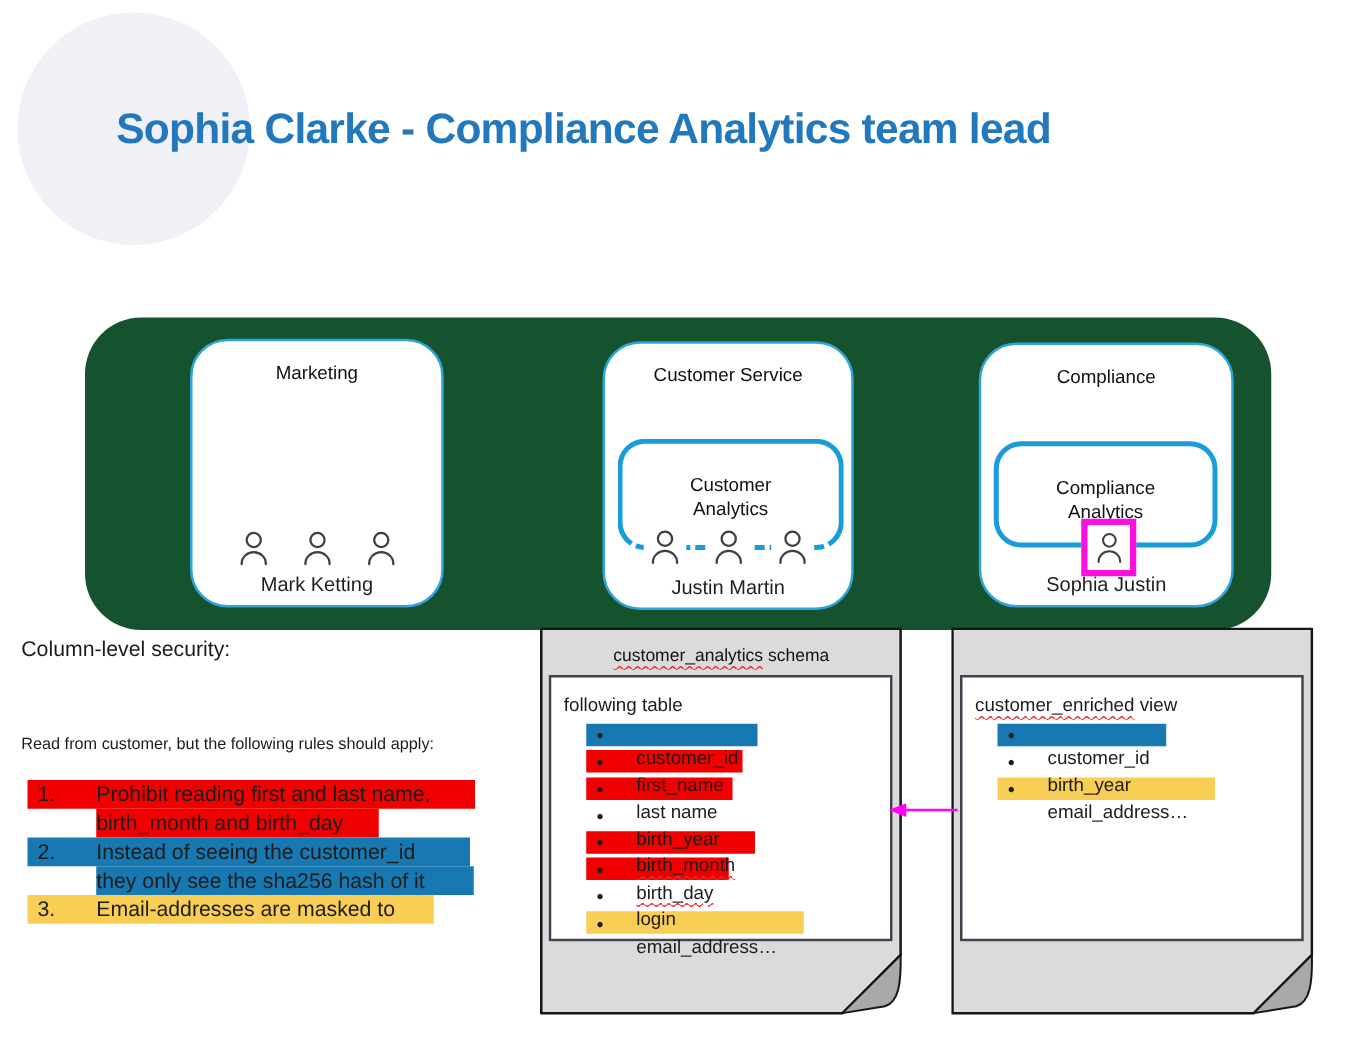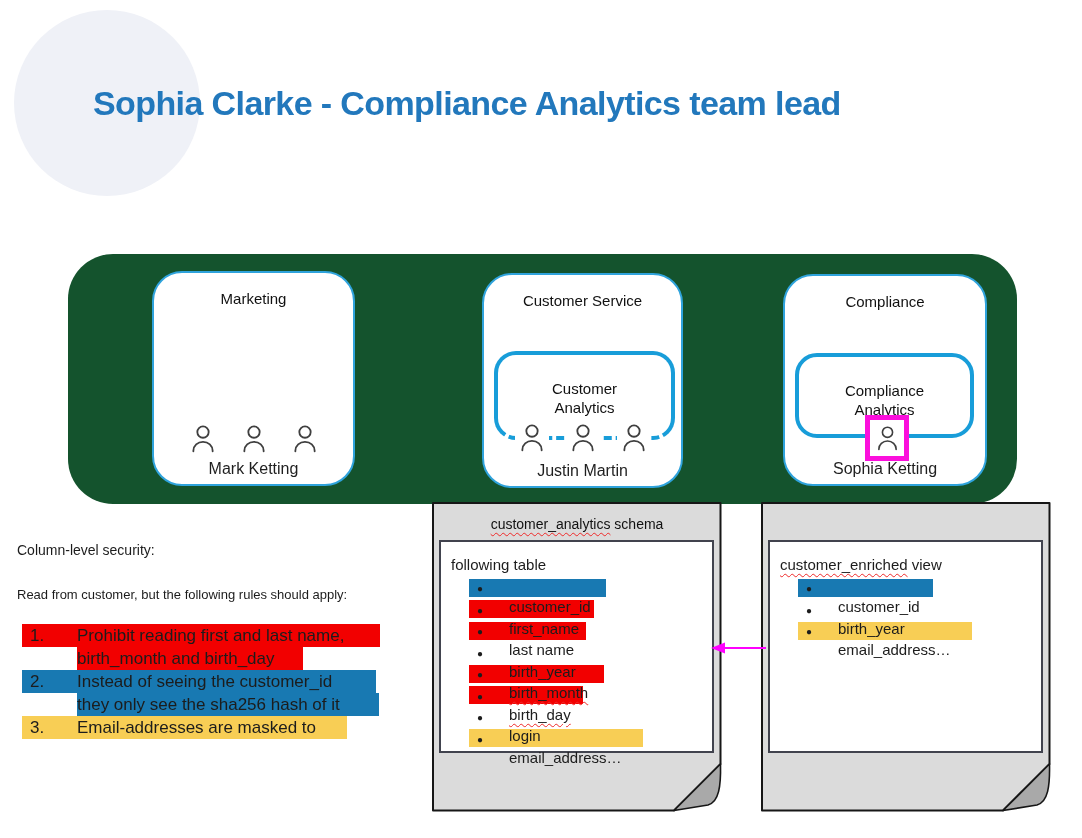--- a/index.html
+++ b/index.html
@@ -34,21 +34,21 @@
   .dept-customer .team-box { left:10px; top:76px; width:181px; height:89px; padding-top:24px;
                              border-bottom-style:dashed; }
   .dept-compliance .team-box { left:10px; top:77px; width:179px; height:85px; padding-top:24px; }
   .team-line { display:block; line-height:19px; }
 
   .hl-square { position:absolute; left:80px; top:139px; width:44px; height:46px;
                border:5px solid #fb0fdc; background:#fff; display:flex; align-items:center;
                justify-content:center; z-index:3; }
 
   
-  .lt-heading { position:absolute; left:17px; top:510px; font-size:14px;margin-top:32px; }
+  .lt-heading { position:absolute; left:17px; top:510px; font-size:17px; }
   .lt-intro { position:absolute; left:17px; top:556px; width:380px; font-size:13px; line-height:22.5px;margin-top:28px; }
   .rules { position:absolute; left:17px; top:624px; width:400px; }
   .rule-line { position:relative; height:23px; line-height:23px; font-size:17px; white-space:nowrap; }
   .rl-bar { position:absolute; top:0; height:23px; z-index:0; }
   .rl-num { position:absolute; left:13px; z-index:1; }
   .rl-text { position:absolute; left:60px; z-index:1; }
   .hl-red { background:#f20000; } .hl-blue { background:#1879b2; } .hl-yellow { background:#f8ce55; }
   .l5{left:5px;} .l60{left:60px;}
   .w358{width:358px;} .w226{width:226px;} .w354{width:354px;}
   .w302{width:302px;} .w325{width:325px;} .w208{width:208px;}
@@ -146,21 +146,21 @@
         <span class="team-line">Analytics</span>
       </div>
       <div class="hl-square">
         <span class="person">
           <svg viewBox="0 0 24 28" width="23" height="27">
               <circle cx="12" cy="7.5" r="5.3" fill="none" stroke="#3f3f3f" stroke-width="1.7"></circle>
               <path d="M3 25.5 v-0.5 a9 8.4 0 0 1 18 0 v0.5" fill="none" stroke="#3f3f3f" stroke-width="1.7" stroke-linecap="round"></path>
             </svg>
         </span>
       </div>
-      <div class="dept-manager">Sophia Ketting</div>
+      <div class="dept-manager">Sophia Justin</div>
     </div>
   </div>
 
   <div class="lt-heading">Column-level security:</div>
   <div class="lt-intro">Read from customer, but the following rules should apply:</div>
 
   <div class="rules">
     <div class="rule-line">
       <span class="rl-bar hl-red l5 w358"></span>
       <span class="rl-num">1.</span>

